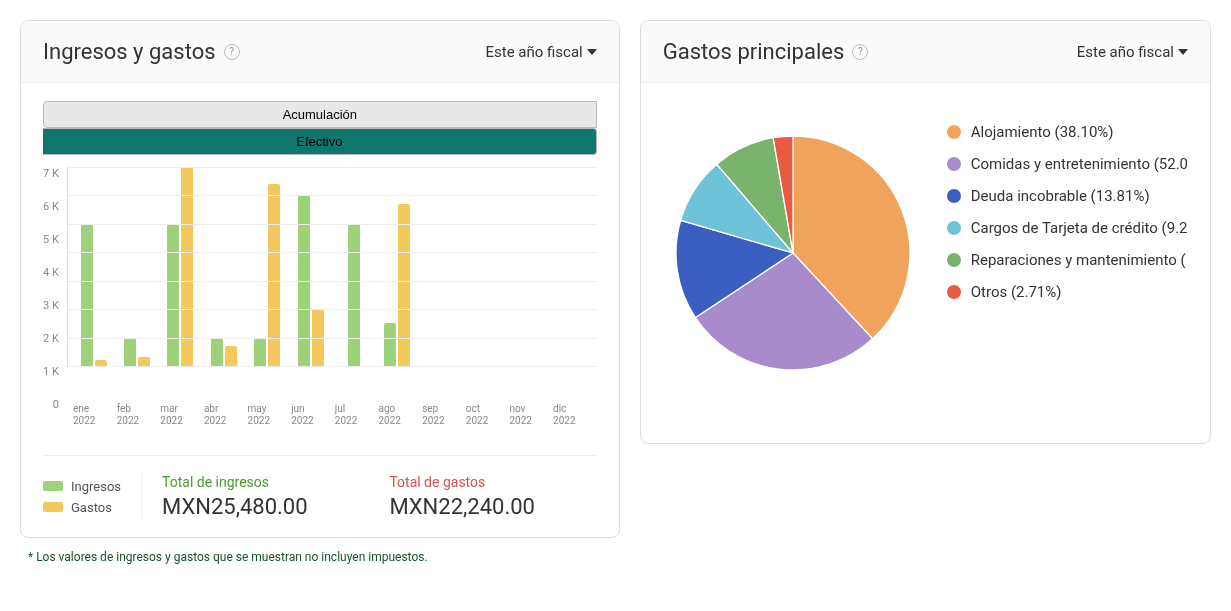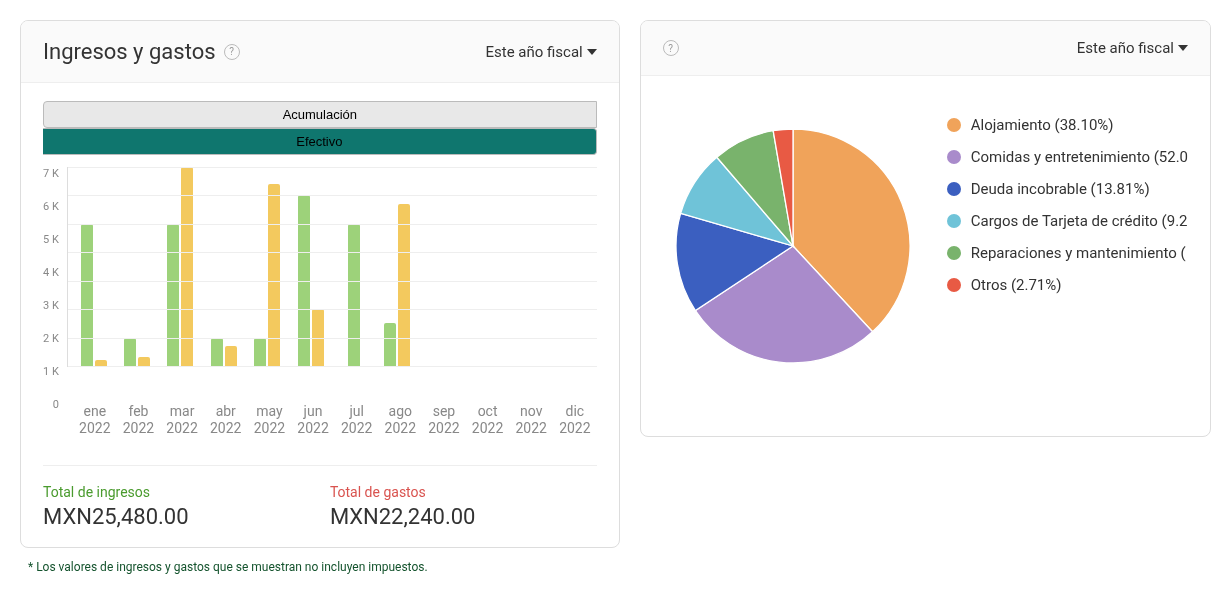--- a/index.html
+++ b/index.html
@@ -131,22 +131,21 @@
     }
     .bar.income { background: #9dd27a; }
     .bar.expense { background: #f3c95e; }
     .x-labels {
       display: flex;
       padding-left: 30px;
       margin-top: 6px;
     }
     .x-label {
       flex: 1;
-      text-align: center;
-      font-size: 14px;
+      font-size: 10px;
       color: #888;
       line-height: 1.2;
     }
     .divider-h {
       border-top: 1px solid #eee;
       margin: 28px 0 18px 0;
     }
     .summary-row {
       display: flex;
       align-items: stretch;
@@ -302,35 +301,46 @@
           <div class="x-label">ago<br>2022</div>
           <div class="x-label">sep<br>2022</div>
           <div class="x-label">oct<br>2022</div>
           <div class="x-label">nov<br>2022</div>
           <div class="x-label">dic<br>2022</div>
         </div>
 
       <div class="divider-h"></div>
 
       <div class="summary-row">
+        <div class="legend">
+          <div class="legend-item">
+            <span class="swatch income"></span>
+            <span>Ingresos</span>
+          </div>
+          <div class="legend-item">
+            <span class="swatch expense"></span>
+            <span>Gastos</span>
+          </div>
+        </div>
         <div class="total-block">
           <div class="total-label income">Total de ingresos</div>
           <div class="total-value">MXN25,480.00</div>
         </div>
         <div class="total-block">
           <div class="total-label expense">Total de gastos</div>
           <div class="total-value">MXN22,240.00</div>
         </div>
       </div>
     </div>
   </div>
 
   <div class="card" style="flex:1">
     <div class="card-header">
       <div class="card-title">
+        <span>Gastos principales</span>
         <span class="help-icon">?</span>
       </div>
       <div class="period-selector">
         <span>Este año fiscal</span>
         <span class="caret-down"></span>
       </div>
     </div>
     <div class="pie-body">
       <svg class="pie-chart" id="pie-chart" viewBox="0 0 100 100">
           <path d="M 50 50 L 50 5 A 45 45 0 0 1 80.59790204250888 82.9964905800152 Z" fill="#f0a35a" stroke="#fff" stroke-width="0.5"></path>

